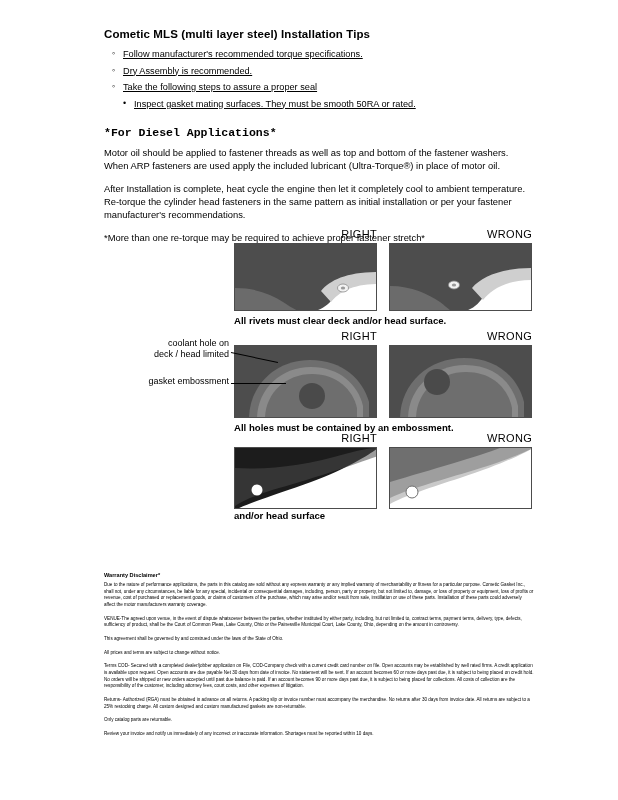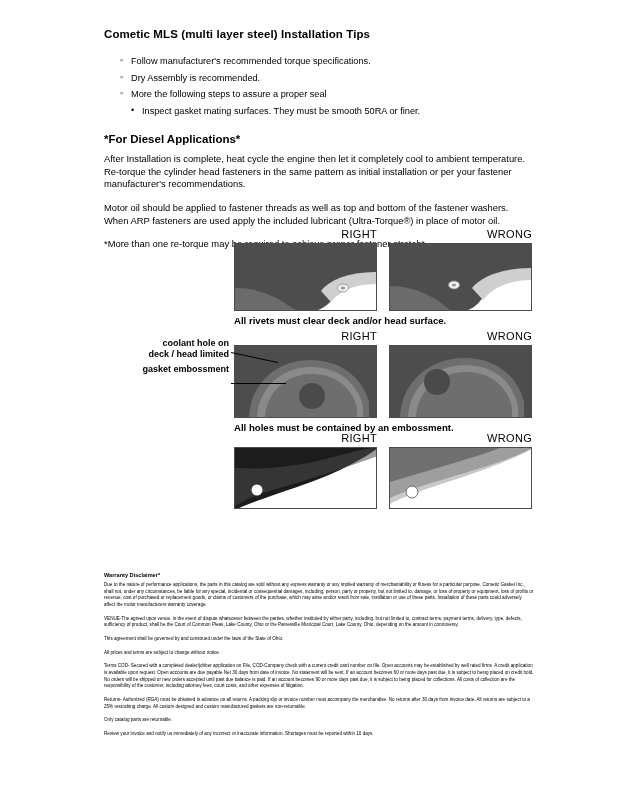--- a/index.html
+++ b/index.html
@@ -28,23 +28,24 @@
     top: 28px;
     width: 430px;
   }
   h1.title {
     font-size: 11.5px;
     font-weight: bold;
     margin: 0 0 9px 0;
     letter-spacing: 0.1px;
   }
   .bullet-list {
-    margin: 16px;
+    margin: 8px;
     padding: 0;
     list-style: none;
+    text-decoration: underline;
   }
   .bullet-list li.lvl1 {
     font-size: 9.2px;
     margin: 0 0 5px 0;
     padding-left: 11px;
     position: relative;
     line-height: 1.25;
   }
   .bullet-list li.lvl1::before {
     content: "\25E6";
@@ -64,20 +65,21 @@
     content: "\2022";
     position: absolute;
     left: 11px;
     top: -1px;
     font-size: 9px;
   }
   h2.subtitle {
     font-size: 11.5px;
     font-weight: bold;
     margin: 16px 0 8px 0;
+    font-family: Liberation Mono, monospace;
   }
   p.para {
     font-size: 9.4px;
     line-height: 1.35;
     margin: 0 0 11px 0;
   }
   
   .fig-block {
     position: absolute;
   }
@@ -98,21 +100,20 @@
   .caption {
     font-size: 9.6px;
     font-weight: bold;
     margin-top: 4px;
   }
   .annot {
     font-size: 9px;
     text-align: right;
     position: absolute;
     line-height: 1.25;
-    font-weight: bold;
   }
   .leader {
     position: absolute;
     background: #000;
     height: 1px;
   }
   
   .warranty {
     position: absolute;
     left: 104px;
@@ -142,28 +143,28 @@
 <body>
 
 <div class="page">
 
   <div class="content">
     <h1 class="title">Cometic MLS (multi layer steel) Installation Tips</h1>
 
     <ul class="bullet-list">
       <li class="lvl1">Follow manufacturer's recommended torque specifications.</li>
       <li class="lvl1">Dry Assembly is recommended.</li>
-      <li class="lvl1">More the following steps to assure a proper seal</li>
-      <li class="lvl2">Inspect gasket mating surfaces.  They must be smooth 50RA or finer.</li>
+      <li class="lvl1">Take the following steps to assure a proper seal</li>
+      <li class="lvl2">Inspect gasket mating surfaces.  They must be smooth 50RA or rated.</li>
     </ul>
 
     <h2 class="subtitle">*For Diesel Applications*</h2>
 
+    <p class="para">Motor oil should be applied to fastener threads as well as top and bottom of the fastener washers.  When ARP fasteners are used apply the included lubricant (Ultra-Torque®) in place of motor oil.</p>
     <p class="para">After Installation is complete, heat cycle the engine then let it completely cool to ambient temperature. Re-torque the cylinder head fasteners in the same pattern as initial installation or per your fastener manufacturer's recommendations.</p>
-    <p class="para">Motor oil should be applied to fastener threads as well as top and bottom of the fastener washers.  When ARP fasteners are used apply the included lubricant (Ultra-Torque®) in place of motor oil.</p>
     <p class="para">*More than one re-torque may be required to achieve proper fastener stretch*</p>
   </div>
 
   <div class="fig-block" style="left:234px; top:228px; width:298px;">
     <div style="display:flex; gap:12px;">
       <div style="width:143px;">
         <div class="fig-label">RIGHT</div>
         <div class="panel" style="width:143px; height:68px;">
           <svg width="143" height="68" viewBox="0 0 143 68">
             <rect x="0" y="0" width="143" height="68" fill="#ffffff"></rect>
@@ -223,21 +224,21 @@
     </div>
     <div class="caption">All holes must be contained by an embossment.</div>
   </div>
 
   <div class="annot" style="left:104px; top:338px; width:125px;">
     <div>coolant hole on</div>
     <div>deck / head limited</div>
   </div>
   <div class="leader" style="left:231px; top:352px; width:48px; transform:rotate(12deg); transform-origin:left center;"></div>
 
-  <div class="annot" style="left:104px; top:364px; width:125px;">
+  <div class="annot" style="left:104px; top:376px; width:125px;">
     <div>gasket embossment</div>
   </div>
   <div class="leader" style="left:231px; top:383px; width:55px;"></div>
 
   <div class="fig-block" style="left:234px; top:432px; width:298px;">
     <div style="display:flex; gap:12px;">
       <div style="width:143px;">
         <div class="fig-label">RIGHT</div>
         <div class="panel" style="width:143px; height:62px;">
           <svg width="143" height="62" viewBox="0 0 143 62">
@@ -254,20 +255,21 @@
           <svg width="143" height="62" viewBox="0 0 143 62">
             <rect x="0" y="0" width="143" height="62" fill="#ffffff"></rect>
             <path d="M0,0 L143,0 C143,0 120,14 70,30 C42,39 14,48 0,56 Z" fill="#c9c9c9"></path>
             <path d="M0,0 L143,0 C143,0 125,10 78,24 C48,33 16,42 0,50 Z" fill="#9e9e9e"></path>
             <path d="M0,0 L110,0 C90,8 40,22 0,34 Z" fill="#6f6f6f"></path>
             <circle cx="22" cy="44" r="6" fill="#ffffff" stroke="#6f6f6f" stroke-width="1"></circle>
           </svg>
         </div>
       </div>
     </div>
+    <div class="caption" style="margin-top:1px;">and/or head surface</div>
   </div>
 
   <div class="warranty">
     <h3>Warranty Disclaimer*</h3>
     <p>Due to the nature of performance applications, the parts in this catalog are sold without any express warranty or any implied warranty of merchantability or fitness for a particular purpose.  Cometic Gasket Inc., shall not, under any circumstances, be liable for any special, incidental or consequential damages, including, person, party or property, but not limited to, damage, or loss of property or equipment, loss of profits or revenue, cost of purchased or replacement goods, or claims of customers of the purchase, which may arise and/or result from sale, instillation or use of these parts.  Installation of these parts could adversely affect the motor manufacturers warranty coverage.</p>
     <p>VENUE-The agreed upon venue, in the event of dispute whatsoever between the parties, whether instituted by either party, including, but not limited to, contract terms, payment terms, delivery, type, defects, sufficiency of product, shall be the Court of Common Pleas, Lake County, Ohio or the Painesville Municipal Court, Lake County, Ohio, depending on the amount in controversy.</p>
     <p>This agreement shall be governed by and construed under the laws of the State of Ohio.</p>
     <p>All prices and terms are subject to change without notice.</p>
     <p>Terms COD- Secured with a completed dealer/jobber application on File, COD-Company check with a current credit card number on file.  Open accounts may be established by well rated firms.  A credit application is available upon request.  Open accounts are due payable Net 30 days from date of invoice.  No statement will be sent.  If an account becomes 60 or more days past due, it is subject to being placed on credit hold.  No orders will be shipped or new orders accepted until past due balance is paid.  If an account becomes 90 or more days past due, it is subject to being placed for collections.  All costs of collection are the responsibility of the customer, including attorney fees, court costs, and other expenses of litigation.</p>
     <p>Returns- Authorized (RGA) must be obtained in advance on all returns.  A packing slip or invoice number must accompany the merchandise.  No returns after 30 days from invoice date.  All returns are subject to a 25% restocking charge.  All custom designed and custom manufactured gaskets are non-returnable.</p>

